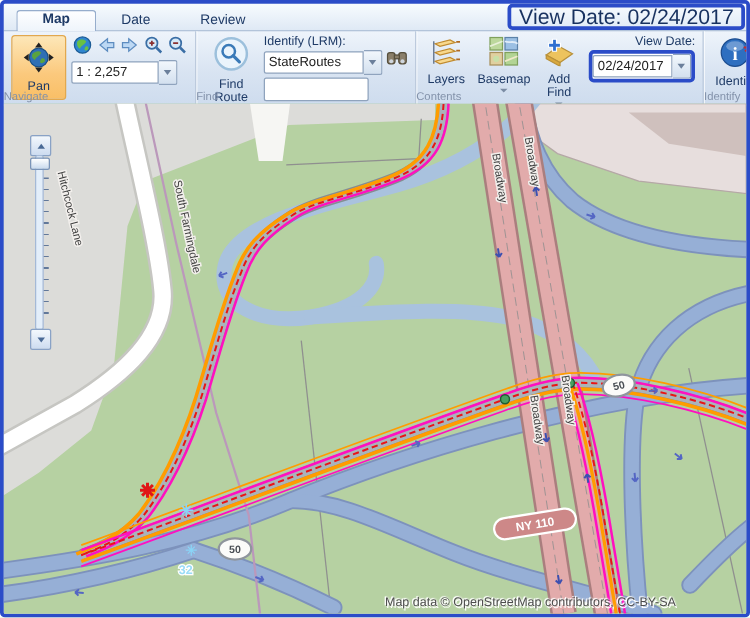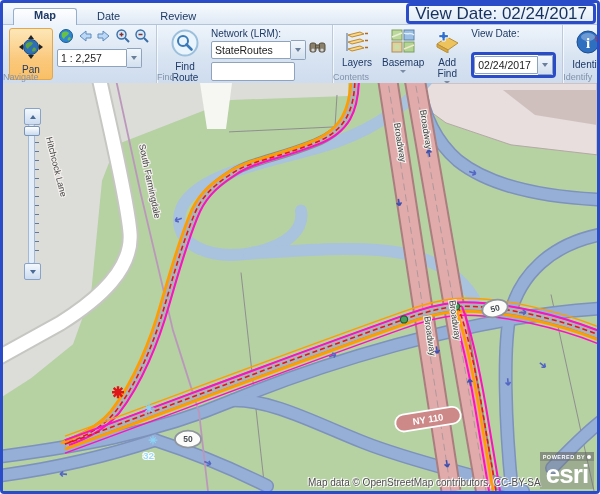--- a/index.html
+++ b/index.html
@@ -19,21 +19,21 @@
   .iconrow{display:flex;align-items:center;gap:2px;height:20px;}
   .smallbtn{width:17px;height:17px;display:flex;align-items:center;justify-content:center;}
   .combo{display:flex;align-items:center;}
   .combo input{height:16px;border:1px solid #8fa3bd;border-radius:2px 0 0 2px;font-size:10.5px;padding:0 3px;font-family:"Liberation Sans",sans-serif;color:#222;width:62px;}
   .dropbtn{width:14px;height:18px;background:linear-gradient(#f2f7fc,#d3e0ef);border:1px solid #8fa3bd;border-left:none;border-radius:0 2px 2px 0;display:flex;align-items:center;justify-content:center;}
   .tri{width:0;height:0;border-left:3.5px solid transparent;border-right:3.5px solid transparent;border-top:4px solid #6b7f9b;}
   .mini-arrow{width:0;height:0;border-left:3px solid transparent;border-right:3px solid transparent;border-top:3.5px solid #7b8ca4;margin-top:2px;}
   .fieldlabel{font-size:10px;color:#1e3a66;margin-bottom:1px;}
   .col{display:flex;flex-direction:column;}
   #find-search{width:78px;height:15px;border:1px solid #8fa3bd;border-radius:2px;margin-top:2px;font-size:10.5px;}
-  .annot{border:3px solid #2b4cc8;border-radius:4px;display:inline-flex;margin-top:12px;background:#fff;}
+  .annot{border:3px solid #2b4cc8;border-radius:4px;display:inline-flex;margin-top:0px;background:#fff;}
   #pin-wrap{position:absolute;top:3px;right:4px;}
   
   #map{position:absolute;left:0;top:80px;right:0;bottom:0;background:#b6d1a2;}
   #map svg.mapart{position:absolute;left:0;top:0;width:100%;height:100%;}
   
   #zoom-slider{position:absolute;left:21px;top:25px;width:15px;height:172px;}
   .sldbtn{position:absolute;left:0;width:15px;height:15px;background:linear-gradient(#f3f8fd,#cddcf0);border:1px solid #89a2c6;border-radius:2px;display:flex;align-items:center;justify-content:center;}
   #sld-up{top:0;} #sld-down{bottom:0;}
   .tri-up{width:0;height:0;border-left:3.5px solid transparent;border-right:3.5px solid transparent;border-bottom:4px solid #4a6a96;}
   .tri-dn{width:0;height:0;border-left:3.5px solid transparent;border-right:3.5px solid transparent;border-top:4px solid #4a6a96;}
@@ -136,21 +136,21 @@
           <svg width="28" height="28" viewBox="0 0 28 28">
               <circle cx="14" cy="14" r="12.5" fill="#eaf4fc" stroke="#9cc0dc" stroke-width="2"></circle>
               <circle cx="12" cy="12" r="5" fill="none" stroke="#3a7ab8" stroke-width="2"></circle>
               <line x1="15.5" y1="15.5" x2="20.5" y2="20.5" stroke="#3a7ab8" stroke-width="2.6" stroke-linecap="round"></line>
             </svg>
         </span>
         <span class="lbl" style="width:34px">Find Route</span>
         <div class="mini-arrow"></div>
       </div>
       <div class="col">
-        <div class="fieldlabel">Network (LRM):</div>
+        <div class="fieldlabel">Identify (LRM):</div>
         <div style="display:flex;gap:3px;">
           <div class="combo">
             <input style="width: 72px;" readonly="" value="StateRoutes">
             <div class="dropbtn">
                 <div class="tri"></div>
               </div>
           </div>
           <div class="smallbtn">
             <span>
               <svg width="17" height="13" viewBox="0 0 17 13">
@@ -203,21 +203,21 @@
         <span>
           <svg width="26" height="24" viewBox="0 0 26 24">
             <path d="M3,15 L13,8 L24,14 L14,21 Z" fill="#edc35e" stroke="#b8903a"></path>
             <path d="M3,15 L3,18 L14,24 L14,21 Z" fill="#d9a83e" stroke="#b8903a"></path>
             <path d="M8,2 h4 v4 h4 v4 h-4 v4 h-4 v-4 h-4 v-4 h4 Z" transform="scale(0.8) translate(2,1)" fill="#2f6fd0" stroke="#ffffff" stroke-width="1.2"></path>
           </svg>
         </span>
         <span class="lbl">Add Find</span>
         <div class="mini-arrow"></div>
       </div>
-      <div class="col" style="margin-left:4px;">
+      <div class="col" style="margin-left:4px;align-items:flex-end;">
         <div class="fieldlabel">View Date:</div>
         <div class="annot">
           <div class="combo">
             <input style="width: 56px;" readonly="" value="02/24/2017">
             <div class="dropbtn">
                 <div class="tri"></div>
               </div>
           </div>
         </div>
       </div>
@@ -429,22 +429,15 @@
         </div>
       <div id="sld-track"></div>
       <div id="sld-ticks"></div>
       <div id="sld-handle"></div>
       <div class="sldbtn" id="sld-down">
           <div class="tri-dn"></div>
         </div>
     </div>
 
     <div id="attribution">Map data © OpenStreetMap contributors, CC-BY-SA</div>
-    <div id="esri-block">
-      <div id="powered">
-          <span>POWERED BY</span>
-          <span class="dot"></span>
-        </div>
-      <span id="esri-logo">esri</span>
-    </div>
   </div>
 
 </div>
 
 </body></html>

